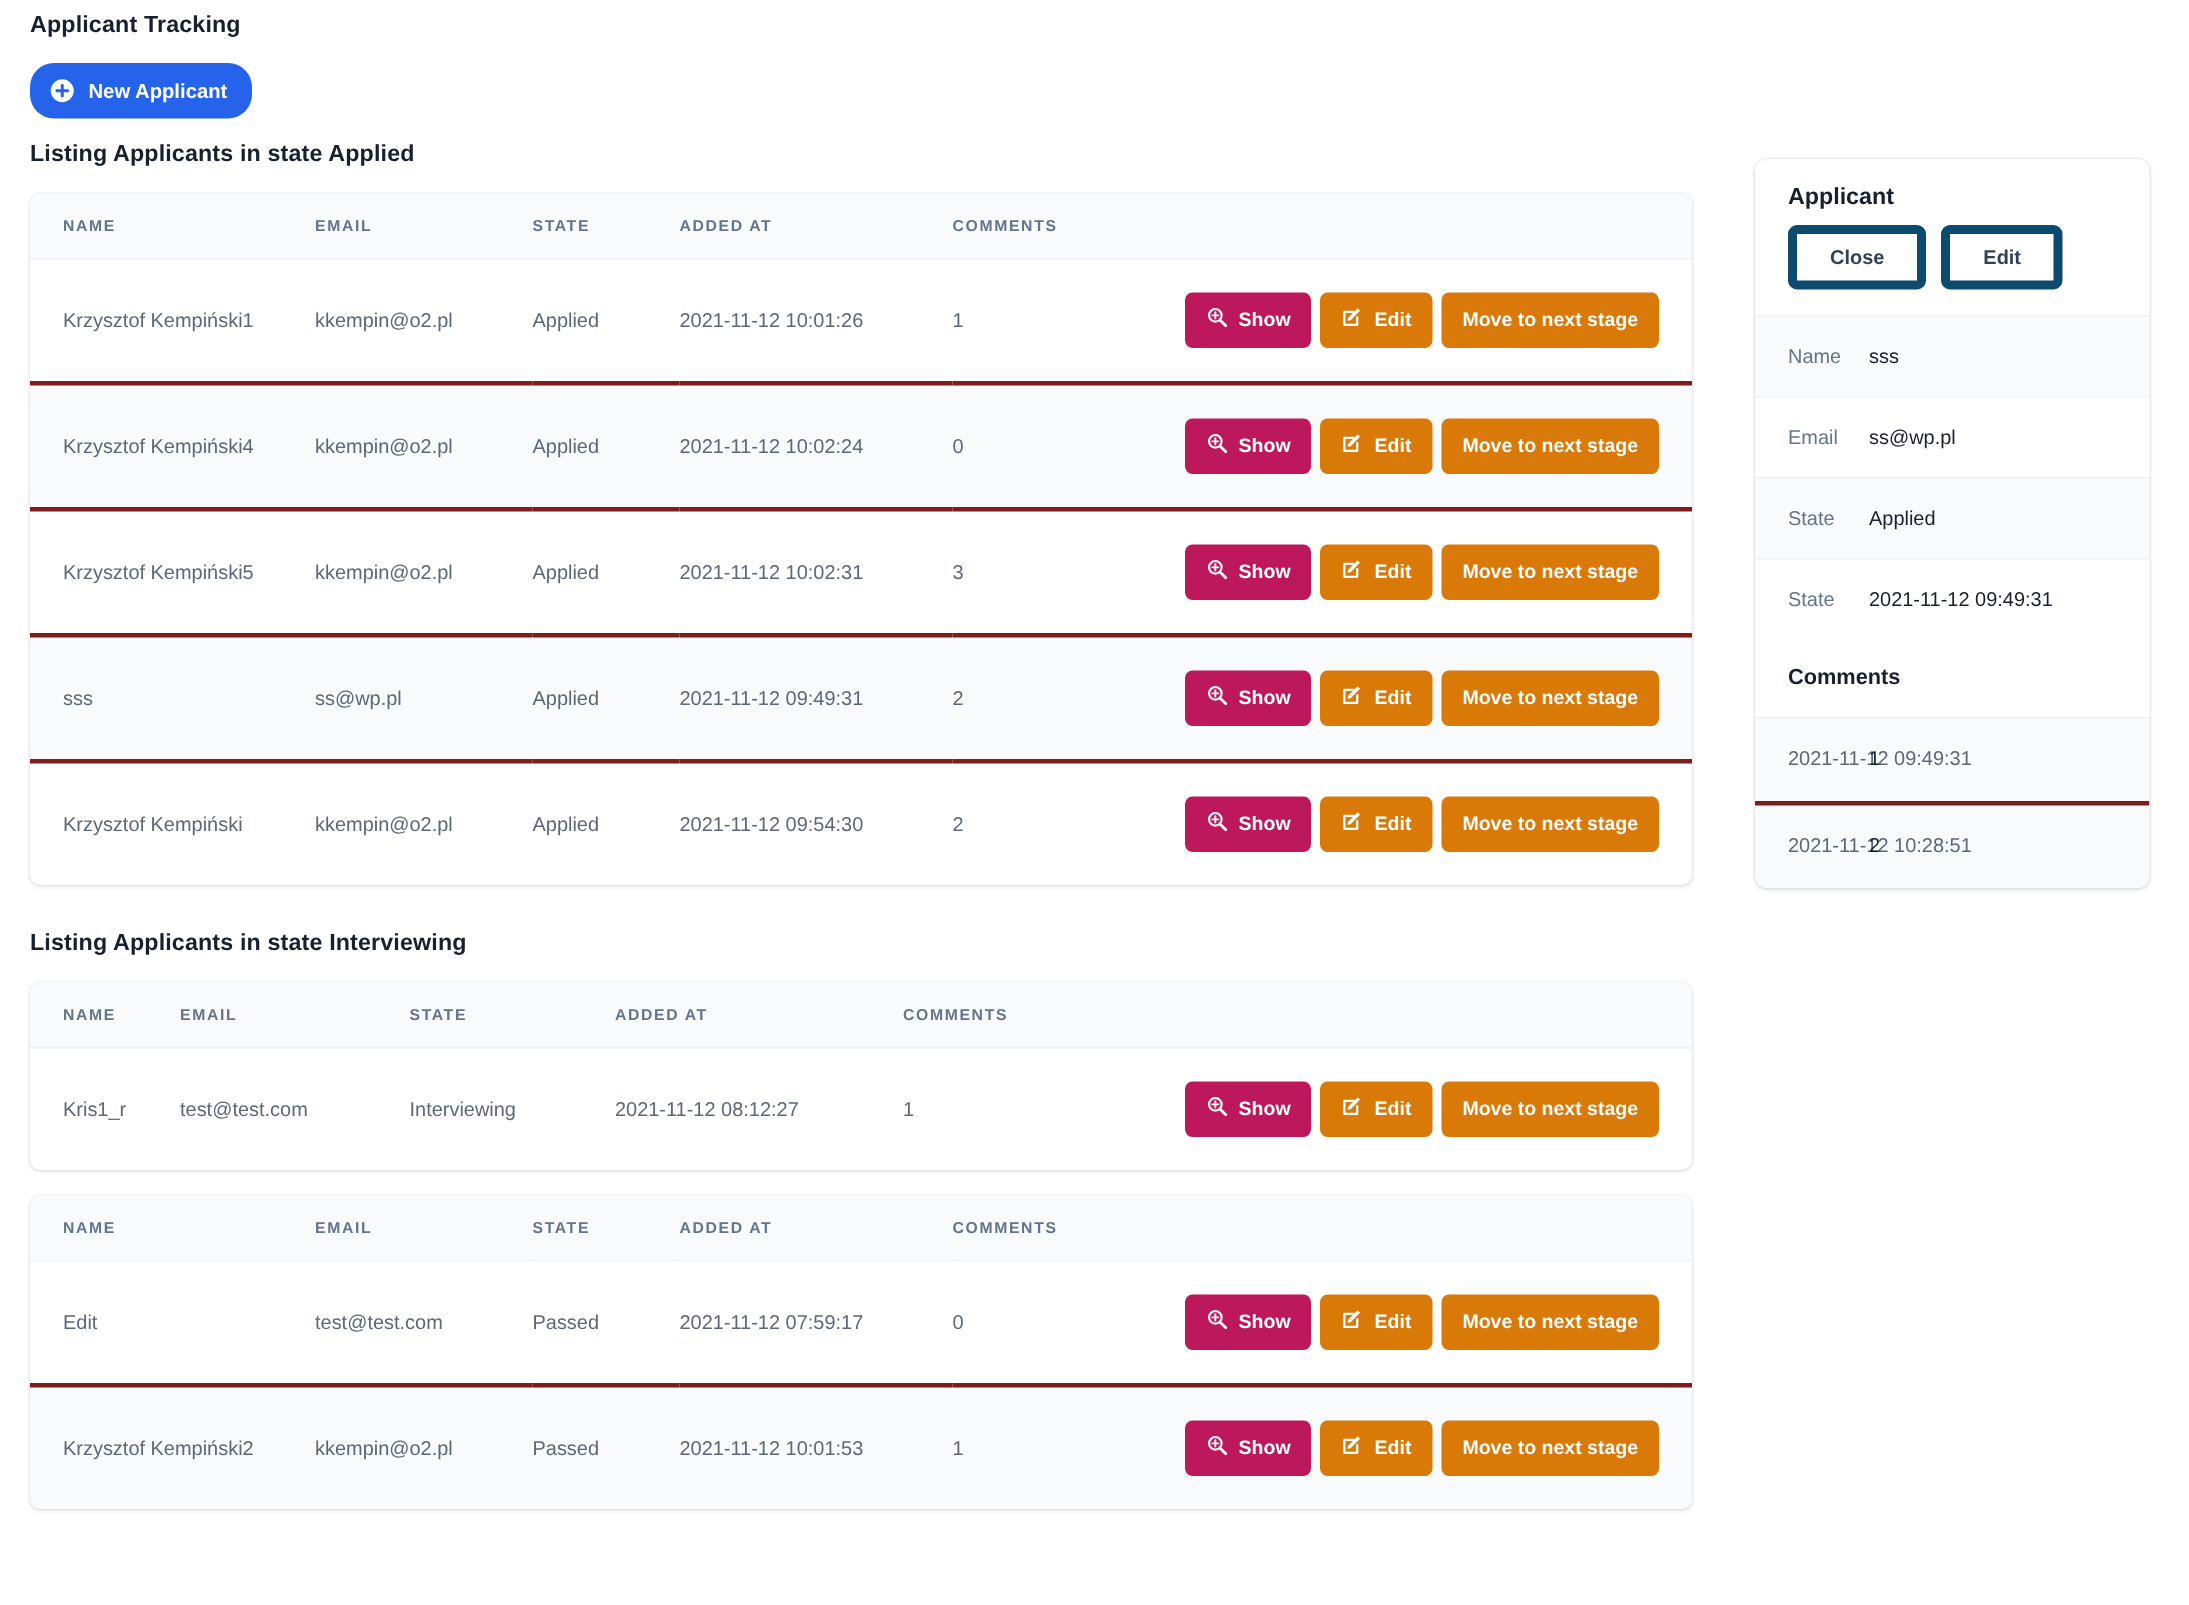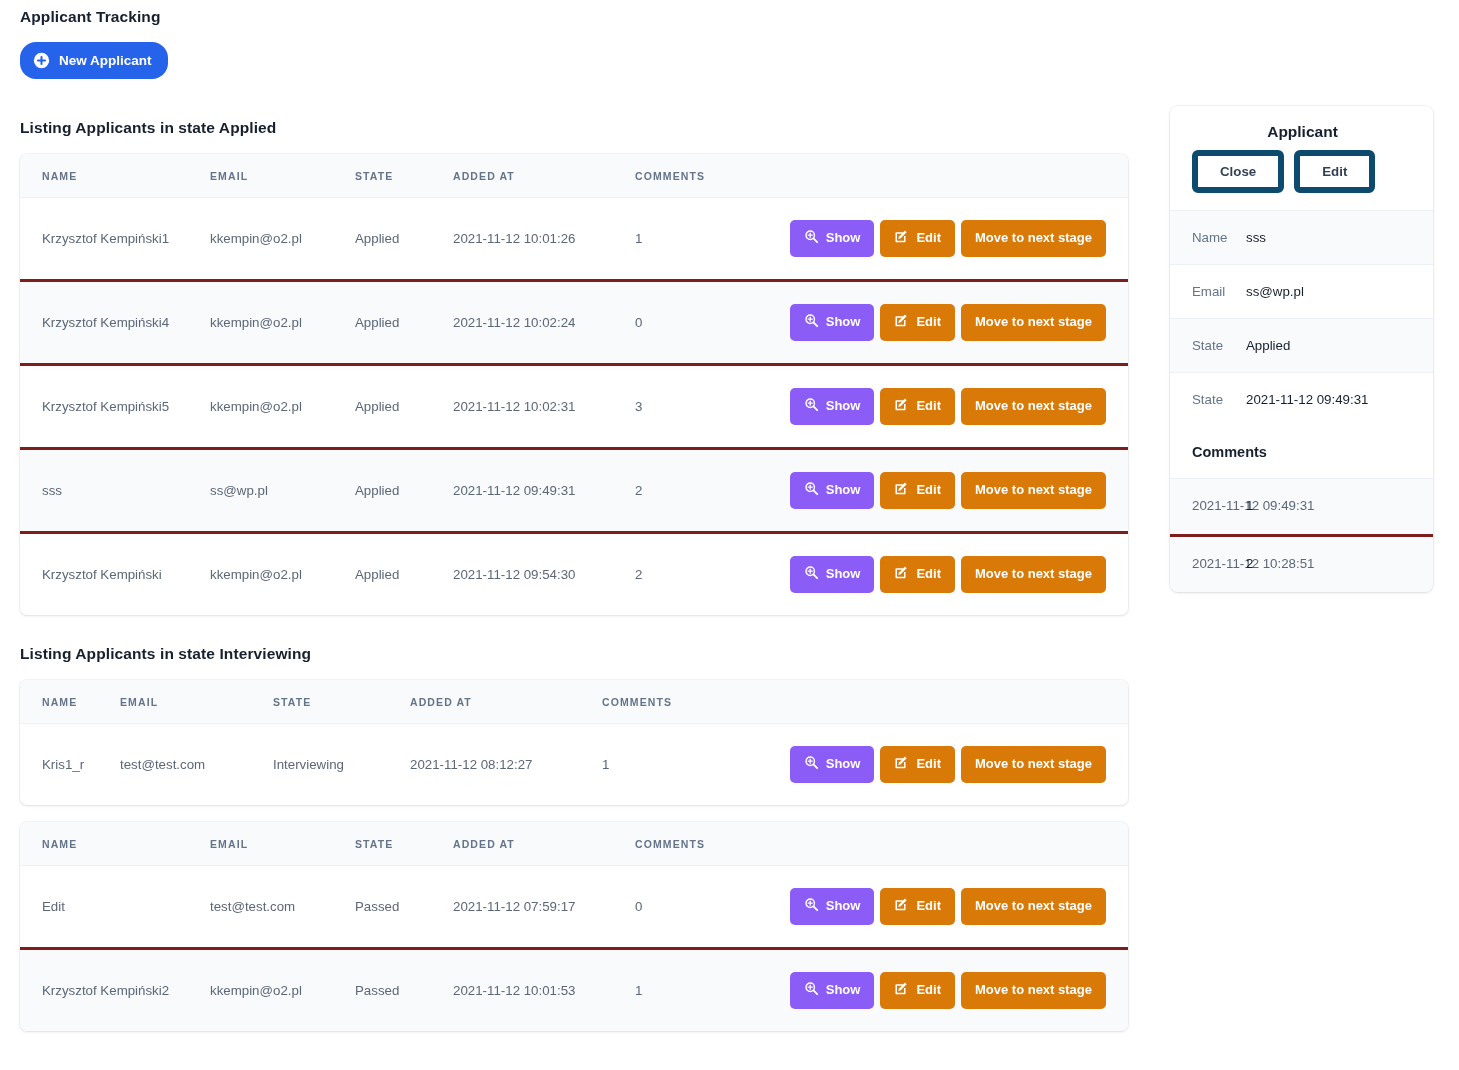--- a/index.html
+++ b/index.html
@@ -132,21 +132,21 @@
     border-radius: 5px;
     color: #fff;
     font-family: "Liberation Sans", sans-serif;
     font-size: 13px;
     font-weight: 700;
     padding: 9px 14px;
     cursor: pointer;
     line-height: 1.15;
     white-space: nowrap;
   }
-  .btn-show { background: #8b5cf6; }
+  .btn-show { background: #be185d; }
   .btn-edit { background: #d97908; }
   .btn-move { background: #d97908; }
   .btn svg { flex: 0 0 auto; }
 
   
   .panel {
     position: absolute;
     left: 1170px;
     top: 106px;
     width: 263px;
@@ -154,21 +154,20 @@
     border-radius: 8px;
     box-shadow: 0 1px 3px rgba(16,24,40,.10), 0 0 0 1px rgba(16,24,40,.05);
     overflow: hidden;
   }
   .panel-head { padding: 17px 20px 17px 22px; background: #fff; }
   .panel-title {
     font-size: 15.5px;
     font-weight: 700;
     color: #17202e;
     margin-bottom: 9px;
-    text-align: center;
   }
   .panel-head-btns { display: flex; gap: 10px; }
   .ghost-btn {
     background: #fff;
     border: 6px solid #0c4a6e;
     border-radius: 6px;
     padding: 8px 22px;
     font-family: "Liberation Sans", sans-serif;
     font-size: 13.3px;
     font-weight: 700;
@@ -227,21 +226,21 @@
             <circle cx="10" cy="10" r="9" fill="#ffffff"></circle>
             <rect x="8.8" y="4.7" width="2.4" height="10.6" rx="1.1" fill="#2563eb"></rect>
             <rect x="4.7" y="8.8" width="10.6" height="2.4" rx="1.1" fill="#2563eb"></rect>
           </svg>
         </span>
         <span>New Applicant</span>
       </button>
     </div>
 
     <div id="sections-root">
-        <div class="section-title" style="margin-top: 40px;">Listing Applicants in state Applied</div>
+        <div class="section-title" style="margin-top: 15px;">Listing Applicants in state Applied</div>
         <div class="card">
           <table class="tbl-wide">
             <colgroup>
               <col class="c-name">
               <col class="c-email">
               <col class="c-state">
               <col class="c-added">
               <col class="c-comm">
               <col class="c-act">
             </colgroup>

